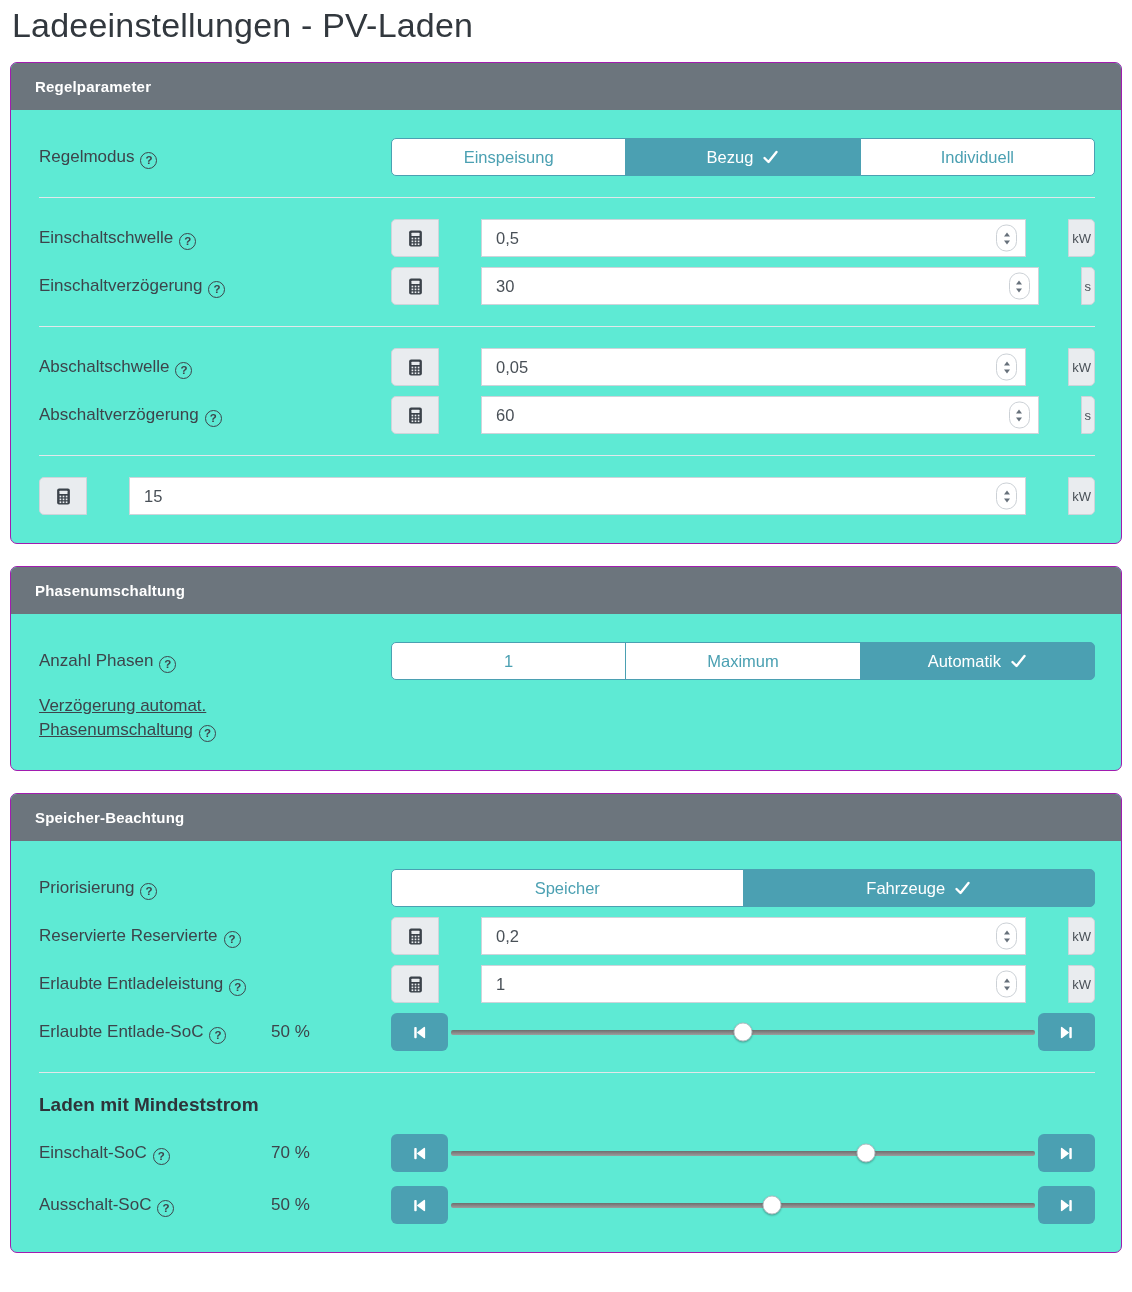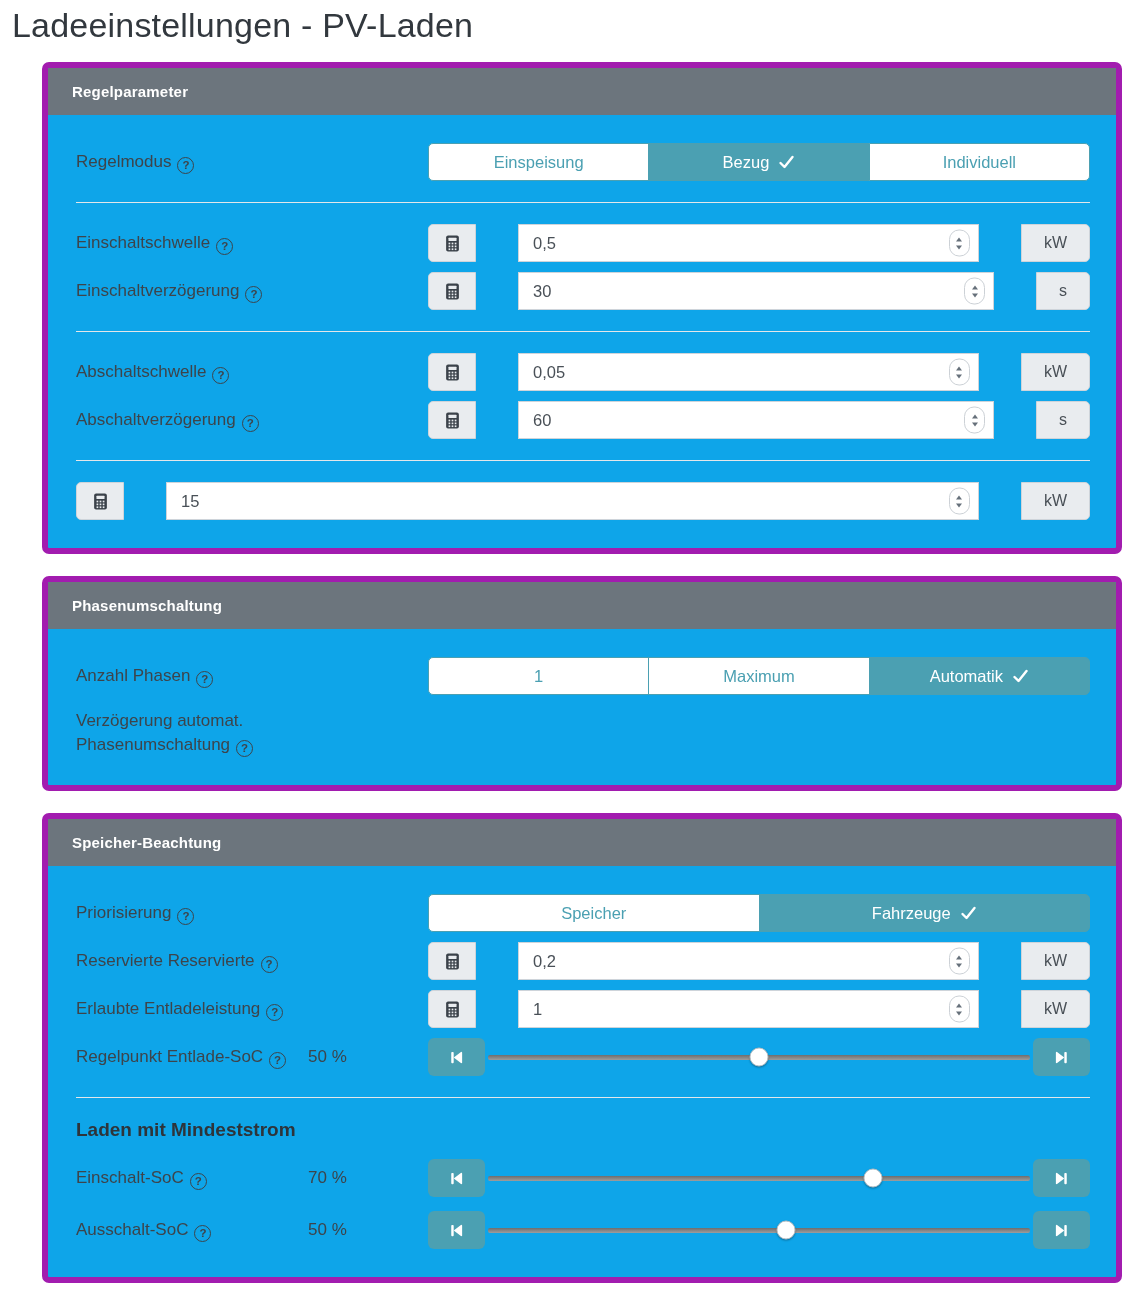--- a/index.html
+++ b/index.html
@@ -8,22 +8,22 @@
     width:1132px; height:1292px;
     font-family:"Liberation Sans", sans-serif;
     color:#3d444b;
   }
   .page { padding:2px 10px 0 10px; }
   h1.page-title {
     font-size:34px; font-weight:400; color:#32383e;
     margin:4px 0 17px 2px; letter-spacing:0.2px;
   }
   .card {
-    border:6px solid #a21caf; border-radius:7px;
-    margin-bottom:22px; background:#0ea5e9; overflow:hidden;margin-left:32px;
+    border:1px solid #a21caf; border-radius:7px;
+    margin-bottom:22px; background:#5eead4; overflow:hidden;
   }
   .card-header {
     background:#6c757d; color:#fff; font-weight:700; font-size:15px;
     padding:15px 24px; letter-spacing:0.2px;
   }
   .card-body { padding:28px 26px 28px 28px; }
   .row { display:flex; align-items:center; margin-bottom:10px; }
   .row:last-child { margin-bottom:0; }
   .row.top-align { align-items:flex-start; }
   .label-col { width:352px; flex-shrink:0; font-size:17px; color:#3d444b; line-height:24px; padding-right:10px; }
@@ -69,21 +69,21 @@
     position:absolute; right:9px; top:50%; transform:translateY(-50%);
     width:21px; height:27px; border:1px solid #ccd1d6; border-radius:10px;
     display:flex; flex-direction:column; align-items:center; justify-content:center;
     gap:4px; background:#fff; cursor:pointer;
   }
   .spinner .up { width:0; height:0; border-left:3.5px solid transparent; border-right:3.5px solid transparent; border-bottom:4.5px solid #66707a; }
   .spinner .dn { width:0; height:0; border-left:3.5px solid transparent; border-right:3.5px solid transparent; border-top:4.5px solid #66707a; }
   .ig-append {
     background:#e9ecef; border:1px solid #ced4da; margin-left:-1px;
     border-radius:0 5px 5px 0; display:flex; align-items:center; justify-content:center;
-    padding:0 22px; font-size:16px; color:#495057; flex-shrink:0;
+    padding:0 3px; font-size:13px; color:#495057; flex-shrink:0;
   }
 
   
   .slider-wrap { display:flex; align-items:center; }
   .slider-value { width:120px; flex-shrink:0; font-size:17px; color:#3d444b; }
   .slider { flex:1; display:flex; align-items:center; height:38px; }
   .slide-btn {
     width:57px; height:38px; background:#4ba0b2; border:none; border-radius:6px;
     display:flex; align-items:center; justify-content:center;
     flex-shrink:0; cursor:pointer; padding:0;
@@ -335,21 +335,21 @@
               <span>Automatik</span>
               <svg width="17" height="14" viewBox="0 0 16 14">
                   <polyline points="2,8 6,12 14,2" stroke="#fff" stroke-width="2.4" fill="none" stroke-linecap="round" stroke-linejoin="round"></polyline>
                 </svg>
             </button>
           </div>
         </div>
       </div>
 
       <div class="row top-align mt12">
-        <div class="label-col" style="width:232px;">
+        <div class="label-col" style="width:232px;text-decoration:underline;">
           <span>Verzögerung automat. Phasenumschaltung</span><span class="help">?</span>
         </div>
       </div>
 
     </div>
   </div>
 
   <div class="card">
     <div class="card-header">Speicher-Beachtung</div>
     <div class="card-body">
@@ -438,21 +438,21 @@
                   <i class="dn"></i>
                 </span>
             </div>
             <span class="ig-append">kW</span>
           </div>
         </div>
       </div>
 
       <div class="row">
         <div class="label-col" style="width:232px;">
-          <span>Regelpunkt Entlade-SoC</span><span class="help">?</span>
+          <span>Erlaubte Entlade-SoC</span><span class="help">?</span>
         </div>
         <div class="control-col slider-wrap">
           <span class="slider-value">50 %</span>
           <div class="slider">
             <button class="slide-btn">
               <svg width="15" height="15" viewBox="0 0 16 16" fill="#fff">
                   <rect x="2.4" y="2" width="2.6" height="12" rx="1"></rect>
                   <path d="M14 2.8v10.4a.8.8 0 0 1-1.27.65l-7-5.2a.8.8 0 0 1 0-1.3l7-5.2A.8.8 0 0 1 14 2.8z"></path>
                 </svg>
             </button>

